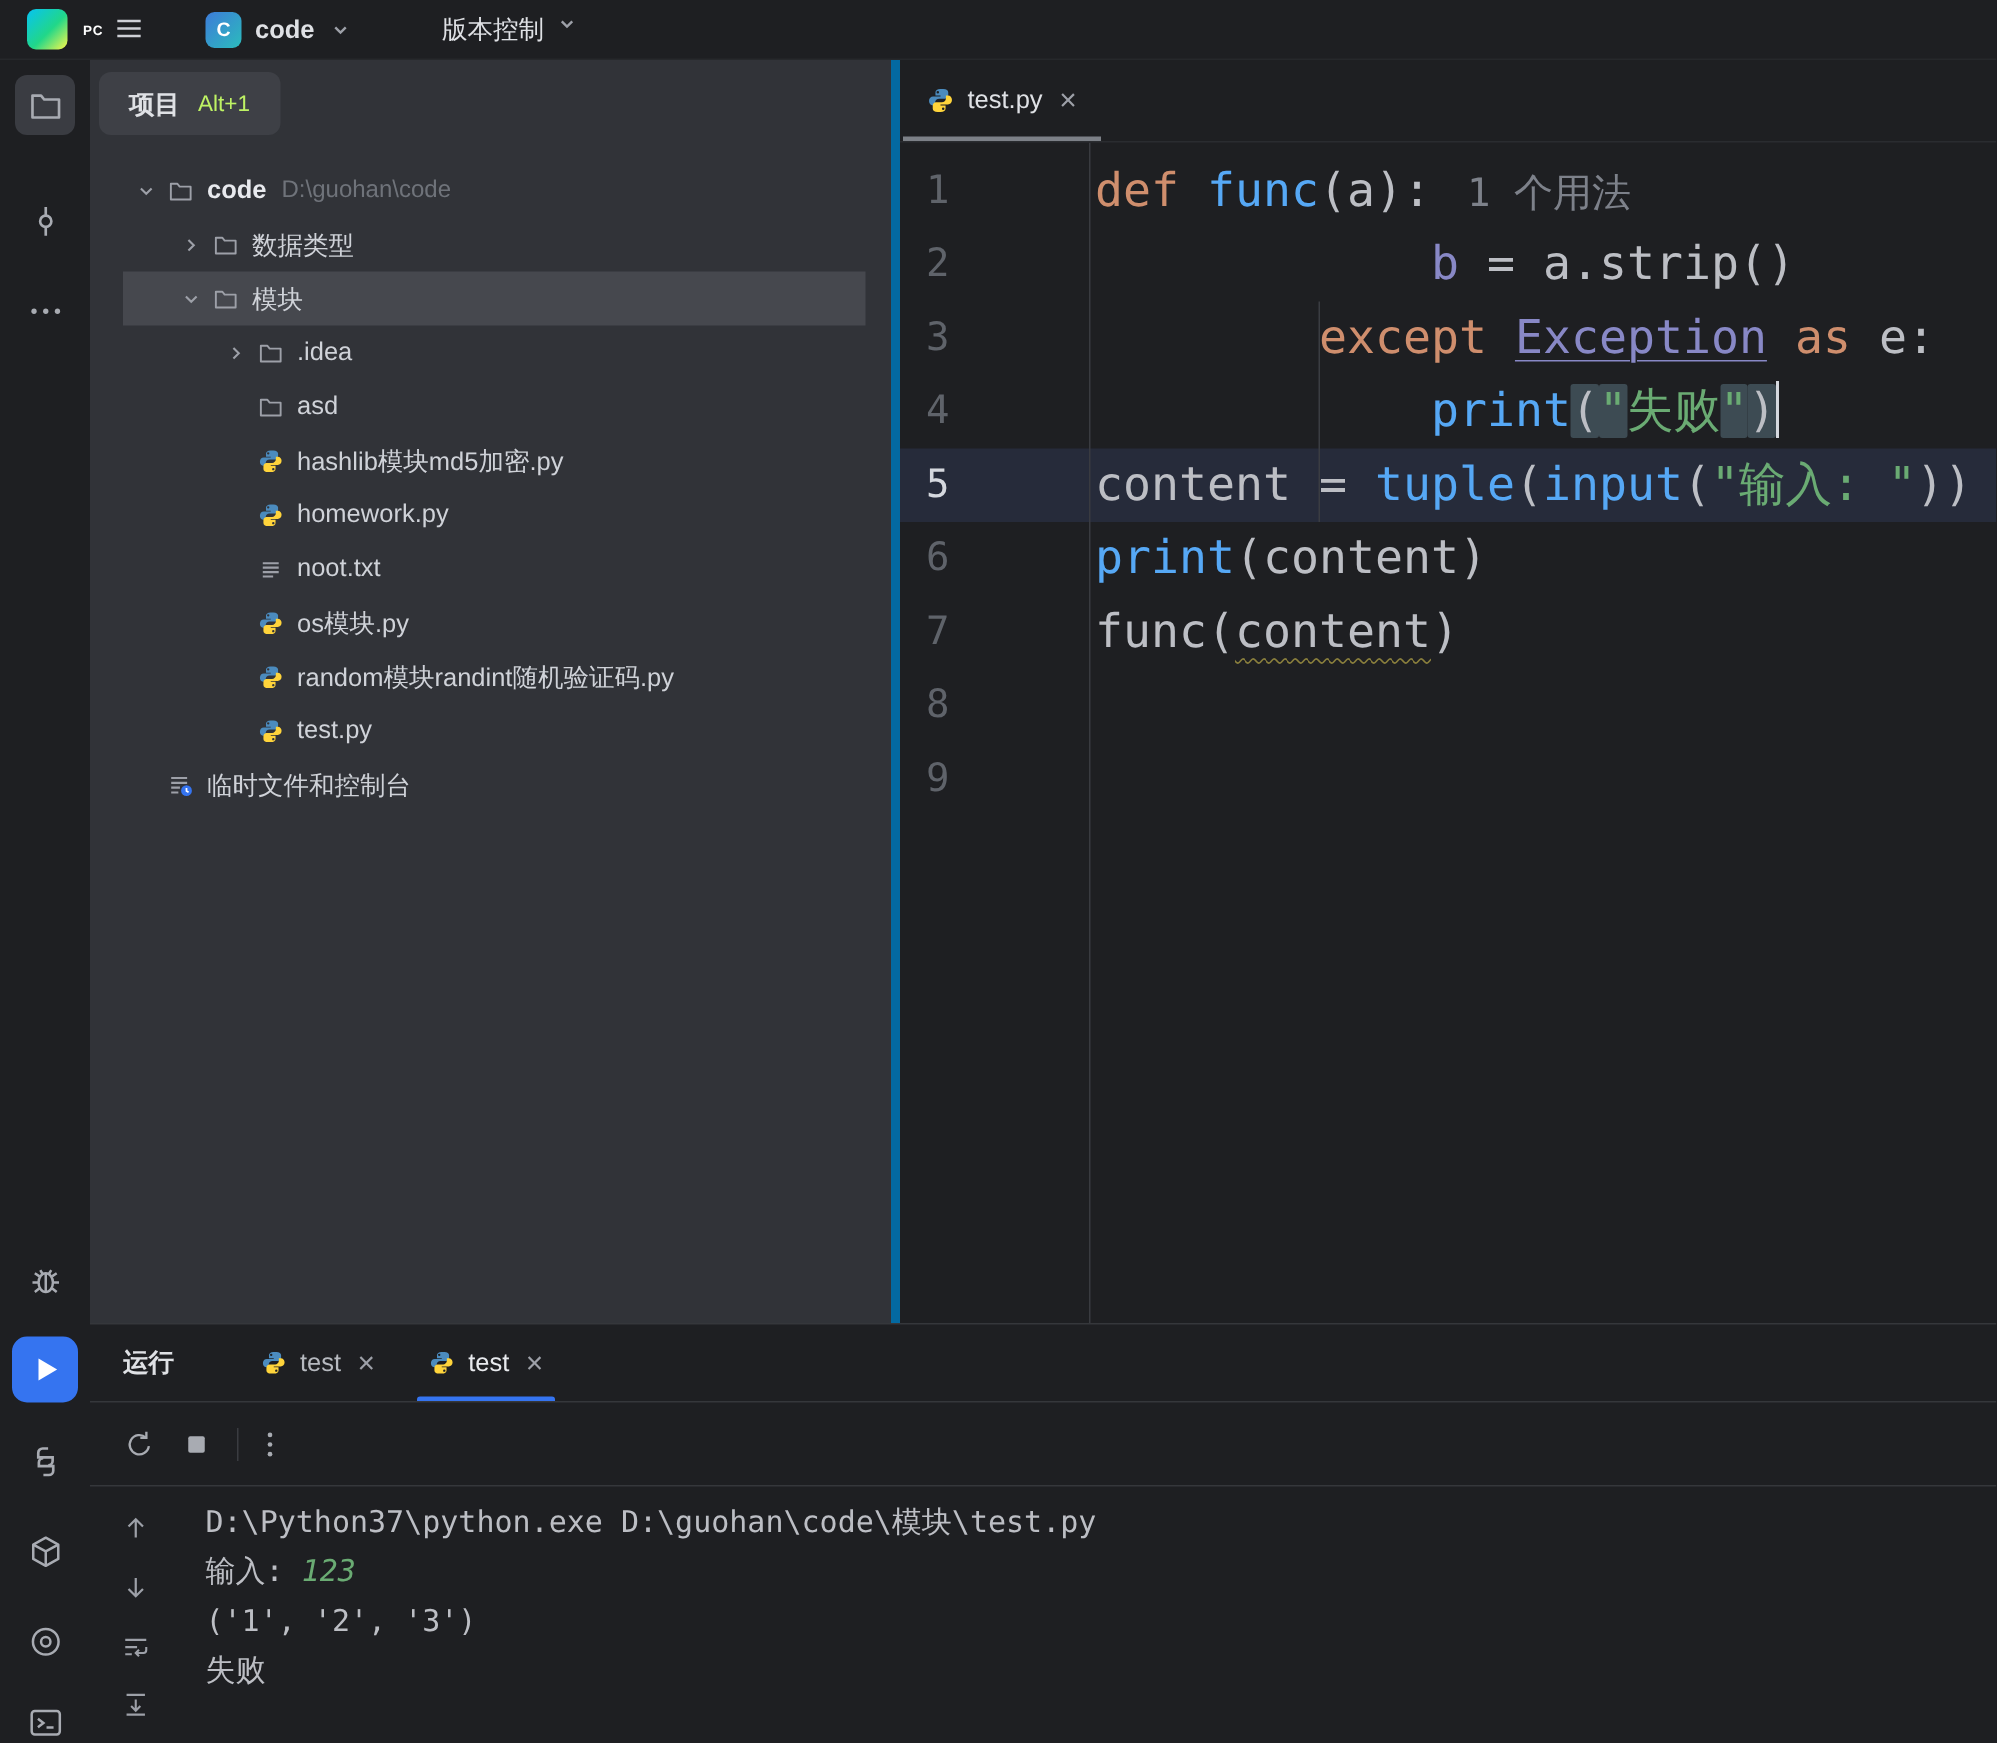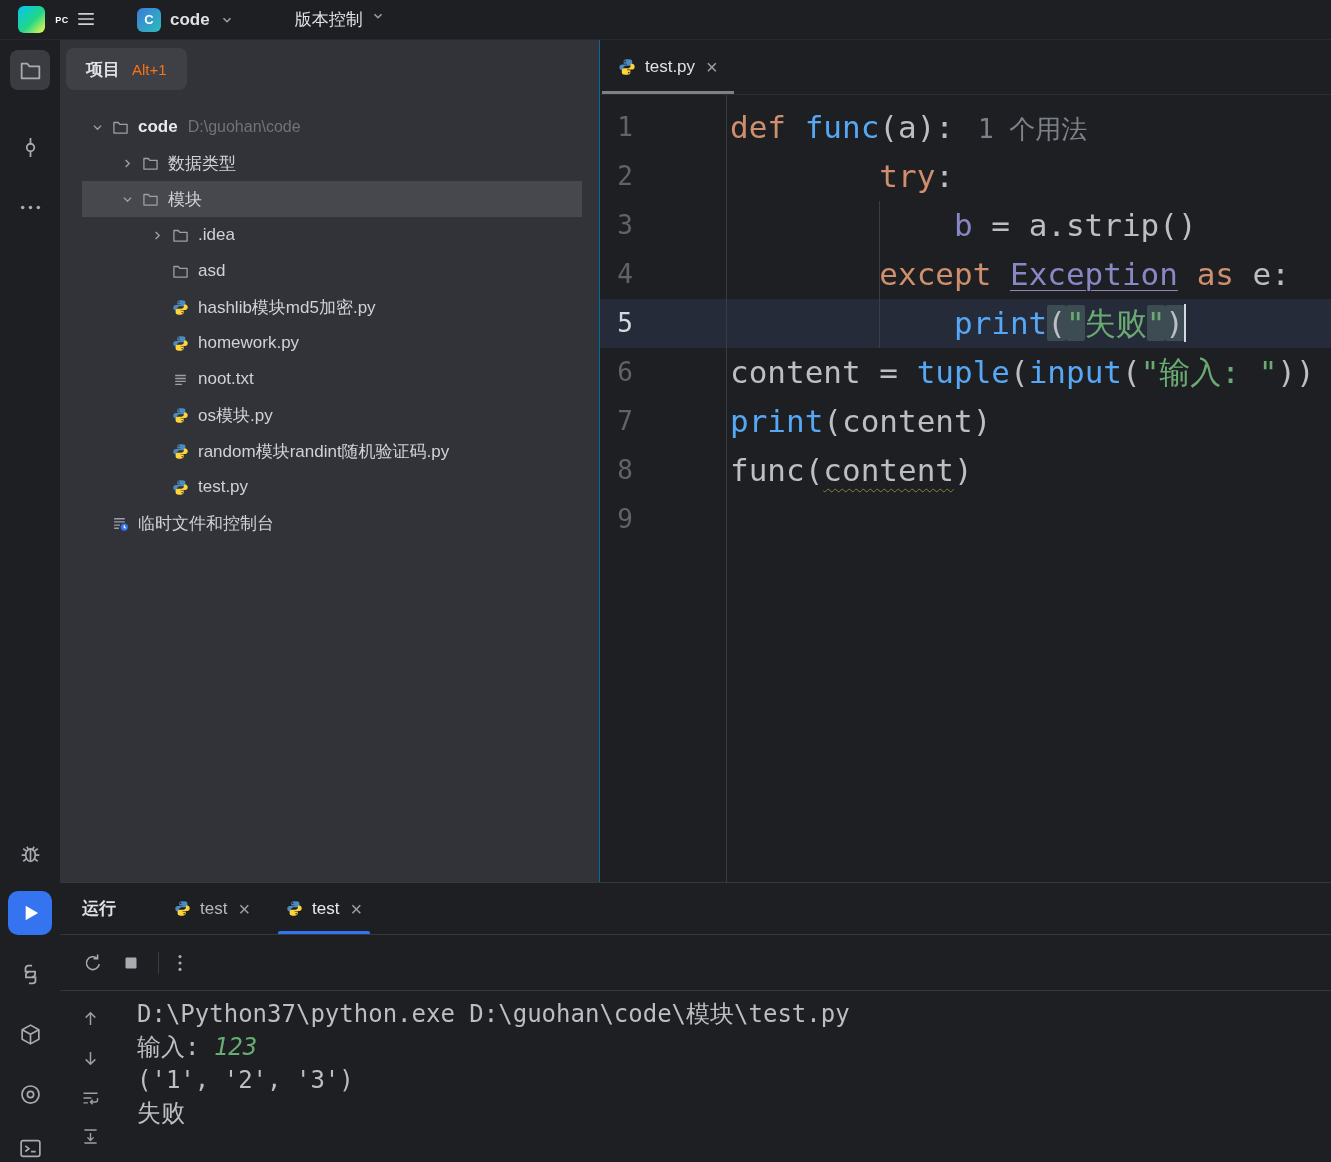--- a/index.html
+++ b/index.html
@@ -42,25 +42,25 @@
   .strip-btn { position: absolute; left: 50%; transform: translateX(-50%);
     width: 40px; height: 40px; border-radius: 8px;
     display: flex; align-items: center; justify-content: center; color: #a8abb2; }
   .strip-btn svg { width: 25px; height: 25px; }
   .strip-btn.active { background: #3a3c42; }
   .strip-btn.accent { width: 44px; height: 44px; border-radius: 10px; background: var(--accent); color: #fff; }
   .strip-btn.accent svg { width: 26px; height: 26px; }
 
   
   #project-panel { position: absolute; left: 60px; top: 40px; width: 540px; height: 842px;
-    background: var(--panel); border-right: 1px solid #0369a1; }
+    background: var(--panel); border-right: 6px solid #0369a1; }
   .panel-pill { display: inline-flex; align-items: center; margin: 8px 0 0 6px;
     height: 42px; padding: 0 20px; border-radius: 8px; background: var(--pill); }
   .panel-title { font-size: 17px; font-weight: bold; color: #dfe1e5; }
-  .panel-shortcut { font-size: 15px; color: #f97316; margin-left: 12px; }
+  .panel-shortcut { font-size: 15px; color: #bef264; margin-left: 12px; }
   #tree { position: absolute; left: 0; top: 69px; right: 0; }
   .tree-row { display: flex; align-items: center; height: 36px;
     margin: 0 17px 0 22px; font-size: 17px; color: #cfd2d8; white-space: nowrap; overflow: hidden; }
   .tree-row.selected { background: var(--sel); }
   .tree-chev { width: 22px; height: 22px; display: flex; align-items: center; justify-content: center; color: #9da0a8; flex: none; }
   .tree-chev svg { width: 15px; height: 15px; }
   .tree-icon { width: 20px; height: 20px; margin-left: 2px; flex: none; display:flex; align-items:center; justify-content:center; }
   .tree-icon svg { width: 17px; height: 17px; }
   .tree-label { margin-left: 8px; }
   .tree-label.bold { font-weight: bold; color: #e8eaee; }
@@ -117,21 +117,21 @@
   #run-toolbar { position: relative; height: 56px; border-bottom: 1px solid var(--border); }
   .tbtn { position: absolute; top: 16px; width: 24px; height: 24px; color: #a8abb2;
     display: flex; align-items: center; justify-content: center; }
   .tbtn svg { width: 22px; height: 22px; }
   .tsep { position: absolute; left: 98px; top: 17px; width: 1px; height: 22px; background: #3a3c41; }
   #console-gutter { position: absolute; left: 0; top: 108px; bottom: 0; width: 60px; }
   .cg-btn { position: absolute; left: 18px; width: 24px; height: 24px; color: #9da0a8;
     display: flex; align-items: center; justify-content: center; }
   .cg-btn svg { width: 21px; height: 21px; }
   #console-out { position: absolute; left: 60px; top: 108px; right: 0; bottom: 0;
-    padding: 7px 0 0 17px; font-family: "DejaVu Sans Mono", monospace; font-size: 24px; }
+    padding: 7px 0 0 17px; font-family: "DejaVu Sans Mono", monospace; font-size: 20px; }
   .console-line { height: 33px; line-height: 33px; white-space: pre; color: var(--plainc); }
 </style>
 </head>
 <body>
 
 <div id="topbar">
   <div class="logo">
     <div class="logo-inner">PC</div>
   </div>
   <div class="burger js-icon">
@@ -395,21 +395,20 @@
         <div class="gutter-num">4</div>
         <div class="gutter-num active">5</div>
         <div class="gutter-num">6</div>
         <div class="gutter-num">7</div>
         <div class="gutter-num">8</div>
         <div class="gutter-num">9</div>
       </div>
     <div id="indent-guide"></div>
     <div id="code">
         <div class="code-line"><span class="seg c-kw">def </span><span class="seg c-fn">func</span><span class="seg c-plain">(a):</span><span class="seg c-hint inlay">1 个用法</span></div>
-        <div class="code-line"><span class="seg c-plain">        </span><span class="seg c-kw">try</span><span class="seg c-plain">:</span></div>
         <div class="code-line"><span class="seg c-plain">            </span><span class="seg c-varc">b</span><span class="seg c-plain"> = a.strip()</span></div>
         <div class="code-line"><span class="seg c-plain">        </span><span class="seg c-kw">except </span><span class="seg c-cls u">Exception</span><span class="seg c-plain"> </span><span class="seg c-kw">as</span><span class="seg c-plain"> e:</span></div>
         <div class="code-line"><span class="seg c-plain">            </span><span class="seg c-call">print</span><span class="seg c-plain hl">(</span><span class="seg c-str hl">"</span><span class="seg c-str">失败</span><span class="seg c-str hl">"</span><span class="seg c-plain hl">)</span><span class="caret"></span></div>
         <div class="code-line"><span class="seg c-plain">content = </span><span class="seg c-call">tuple</span><span class="seg c-plain">(</span><span class="seg c-call">input</span><span class="seg c-plain">(</span><span class="seg c-str">"输入: "</span><span class="seg c-plain">))</span></div>
         <div class="code-line"><span class="seg c-call">print</span><span class="seg c-plain">(content)</span></div>
         <div class="code-line"><span class="seg c-plain">func</span><span class="seg c-plain">(</span><span class="seg c-plain wavy">content</span><span class="seg c-plain">)</span></div>
         <div class="code-line"></div>
       </div>
   </div>
 </div>

